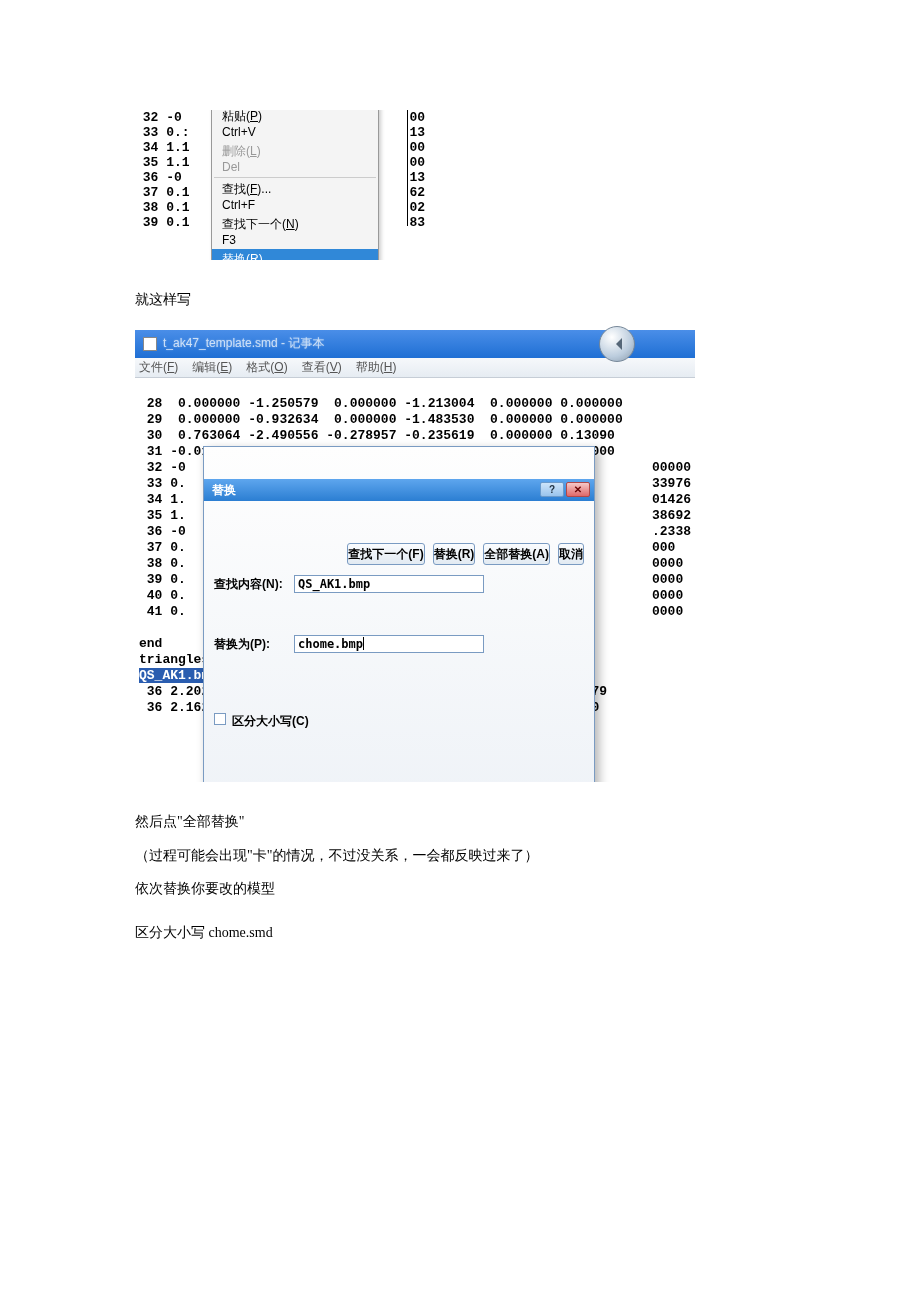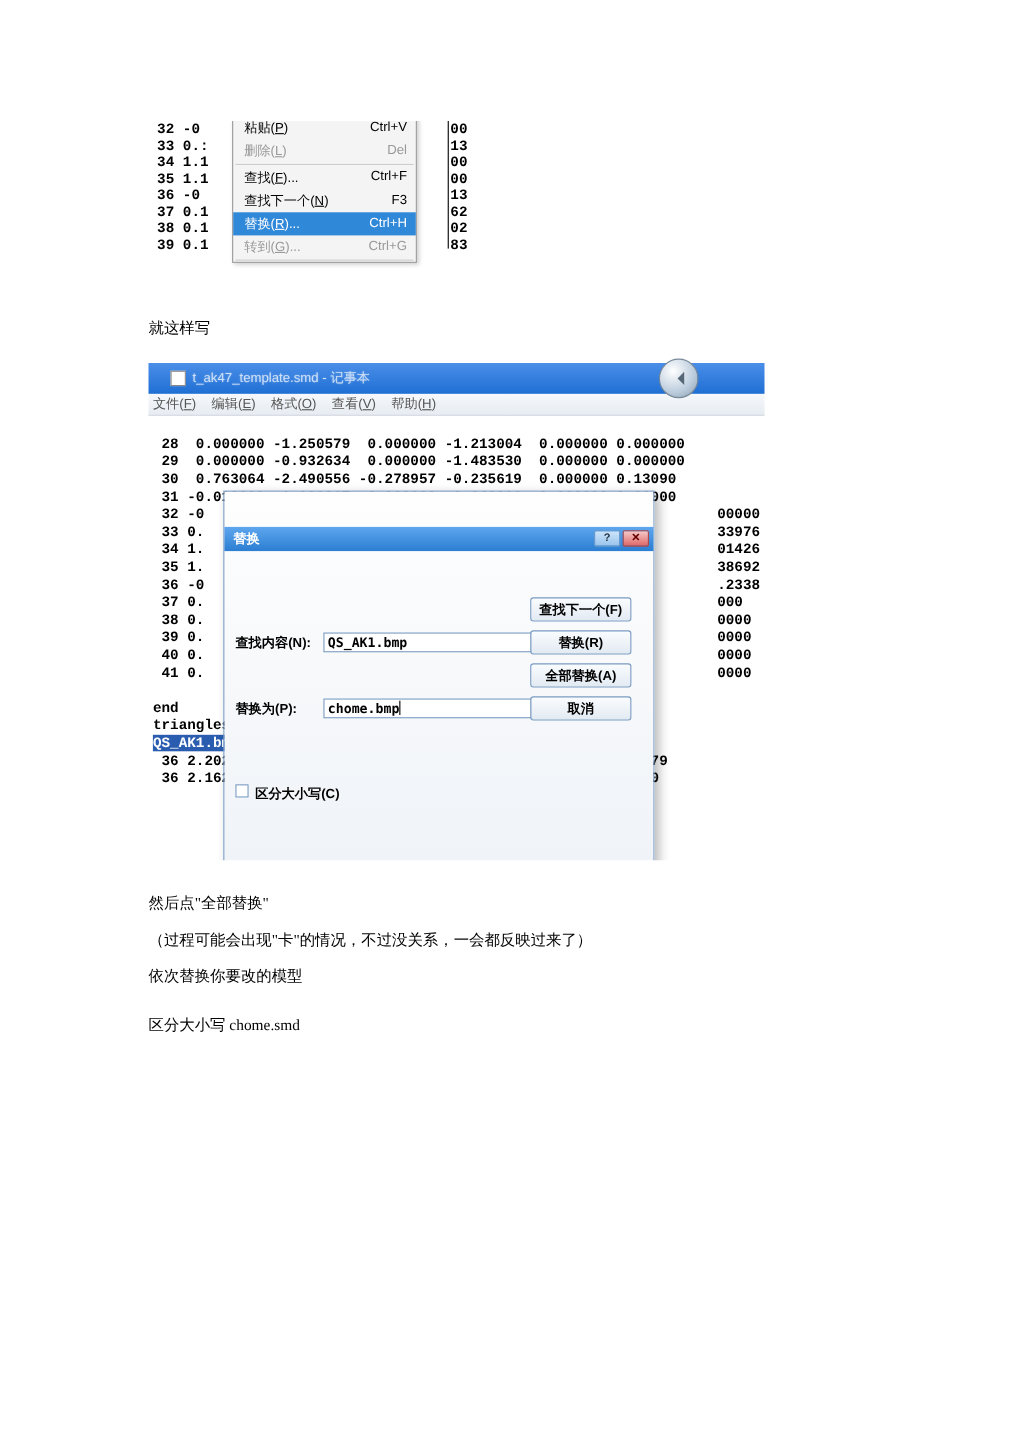--- a/index.html
+++ b/index.html
@@ -4,32 +4,32 @@
   <style>
     * { margin: 0; padding: 0; box-sizing: border-box; }
     body { background: #fff; font-family: "SimSun", serif; font-size: 14px; color: #000; padding: 0; }
     .page { width: 920px; margin: 0 auto; padding: 110px 135px 40px 135px; }
     
     
     .ctx-shot { position: relative; width: 290px; height: 150px; overflow: hidden; margin-bottom: 28px; }
     .ctx-left { position: absolute; left: 0; top: 0; font-family: "Courier New", monospace; font-weight: bold; font-size: 13px; white-space: pre; color: #000; }
     .ctx-right { position: absolute; right: 0; top: 0; font-family: "Courier New", monospace; font-weight: bold; font-size: 13px; white-space: pre; color: #000; text-align: right; border-left: 1px solid #000; padding-left: 1px; height: 116px; }
     .ctx-menu { position: absolute; left: 76px; top: -5px; width: 168px; background: #f4f4f4; border: 1px solid #999; box-shadow: 2px 2px 4px rgba(0,0,0,0.2); font-family: "Microsoft YaHei", "SimSun", sans-serif; font-size: 12px; }
-    .ctx-menu .mi { display: flex; justify-content: space-between; padding: 2px 8px 2px 10px; color: #000; }
+    .ctx-menu .mi { display: flex; justify-content: space-between; padding: 2px 8px 2px 10px; color: #000; flex-direction: column; }
     .ctx-menu .mi.disabled { color: #999; }
     .ctx-menu .sep { height: 1px; background: #ccc; margin: 1px 2px; }
     .ctx-menu .mi.hl { background: #3088d8; color: #fff; }
     .ctx-menu .mi u { text-decoration: underline; }
     .ctx-menu .sh { color: inherit; }
     
     .body-text { font-size: 14px; line-height: 1.7; margin: 10px 0; }
     
     
     .np-shot { width: 560px; margin-top: 18px; position: relative; }
-    .np-title { height: 28px; background: linear-gradient(to bottom, #4a8ee8, #1f6fd4); display: flex; align-items: center; padding: 0 20px; position: relative; }
+    .np-title { height: 28px; background: linear-gradient(to bottom, #4a8ee8, #1f6fd4); display: flex; align-items: center; padding: 0 8px; position: relative; }
     .np-title .icon { width: 14px; height: 14px; background: #fff; border: 1px solid #888; margin-right: 6px; }
     .np-title .tt { color: #cde0f7; font-family: "Microsoft YaHei", sans-serif; font-size: 12px; text-shadow: 0 0 2px rgba(255,255,255,0.4); }
     .np-title .back { position: absolute; right: 60px; top: -4px; width: 36px; height: 36px; border-radius: 50%; background: radial-gradient(circle at 35% 30%, #fff, #bcd 60%, #89a); border: 1px solid #789; }
     .np-title .back::before { content: ""; position: absolute; left: 10px; top: 11px; border: 6px solid transparent; border-right-color: #567; }
     .np-menubar { background: linear-gradient(to bottom, #f6f8fb, #e6ecf2); height: 20px; display: flex; align-items: center; padding: 0 4px; font-family: "Microsoft YaHei", sans-serif; font-size: 12px; color: #555; border-bottom: 1px solid #c6cdd6; }
     .np-menubar span { margin-right: 14px; }
     .np-menubar u { text-decoration: underline; }
     .np-body { background: #fff; font-family: "Courier New", monospace; font-weight: bold; font-size: 13px; line-height: 16px; padding: 2px 4px; white-space: pre; position: relative; overflow: hidden; }
     .np-body .sel { background: #2a5db0; color: #fff; }
     
@@ -37,21 +37,21 @@
     .dlg { position: absolute; left: 68px; top: 68px; width: 392px; background: linear-gradient(to bottom, #fefefe, #eef2f7); border: 1px solid #7a9bc2; box-shadow: 4px 4px 10px rgba(0,0,0,0.3); font-family: "Microsoft YaHei", "SimSun", sans-serif; font-size: 12px; }
     .dlg-title { height: 22px; background: linear-gradient(to bottom, #5ea6ee, #2b7ed2); color: #fff; display: flex; align-items: center; justify-content: space-between; padding: 0 4px 0 8px; font-size: 12px; }
     .dlg-title .btns { display: flex; gap: 2px; }
     .dlg-title .btn { width: 24px; height: 15px; background: linear-gradient(to bottom,#f5c8c8,#e06868); border: 1px solid #b04848; border-radius: 2px; display:flex;align-items:center;justify-content:center;font-size:10px;color:#600;}
     .dlg-title .btn.help { background: linear-gradient(to bottom,#cde4fa,#9ac4ec); border-color:#6a9acb; color:#234;}
     .dlg-body { padding: 10px 10px 14px 10px; position: relative; }
     .dlg-row { display: flex; align-items: center; margin-bottom: 10px; }
     .dlg-label { width: 80px; }
     .dlg-input { width: 190px; height: 18px; border: 1px solid #7a9bc2; background: #fff; font-family: "SimSun", monospace; font-size: 12px; padding: 0 3px; display:flex; align-items:center; }
     .dlg-input .caret { display:inline-block; width:1px; height:13px; background:#000; margin-left:0;}
-    .dlg-btncol { position: absolute; right: 20px; top: 10px; display: flex; flex-direction: column; gap: 8px; width: 92px; justify-content: flex-end; }
+    .dlg-btncol { position: absolute; right: 10px; top: 10px; display: flex; flex-direction: row; gap: 8px; width: 92px; justify-content: flex-end; }
     .dlg-btn { height: 22px; background: linear-gradient(to bottom,#fafcfe,#e2eaf2); border: 1px solid #7a9bc2; border-radius: 3px; font-size: 12px; display:flex;align-items:center;justify-content:center; }
     .dlg-check { margin-top: 18px; display:flex; gap:6px; }
     .dlg-check .box { width:12px;height:12px;border:1px solid #7a9bc2;background:#fff; }
   </style>
 </head>
 <body>
 
 <div class="page">
 
   <div class="ctx-shot">

